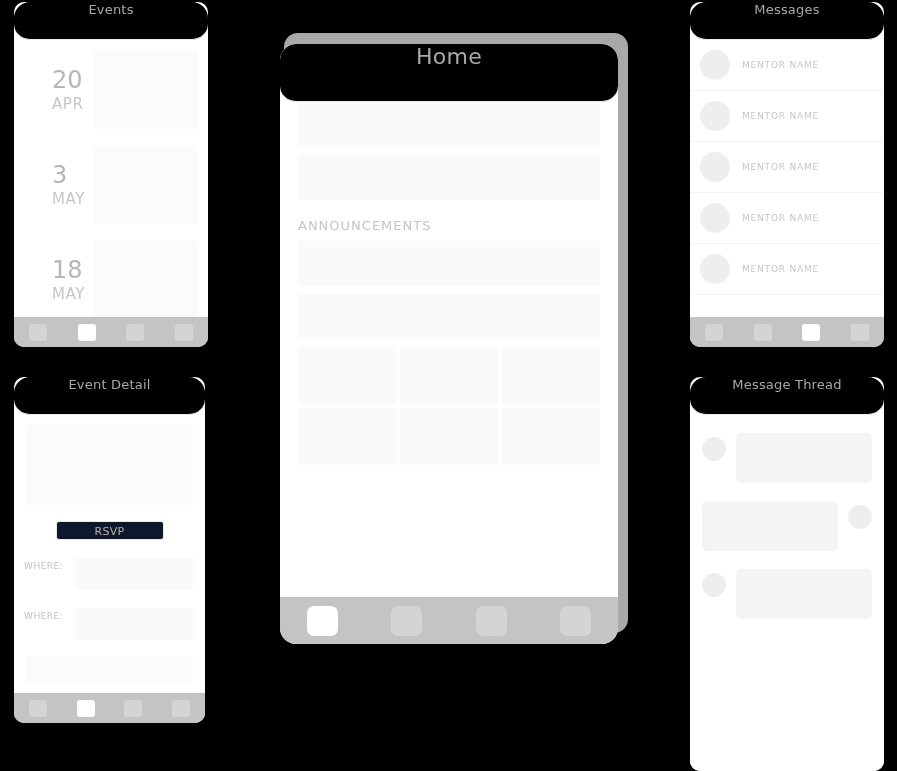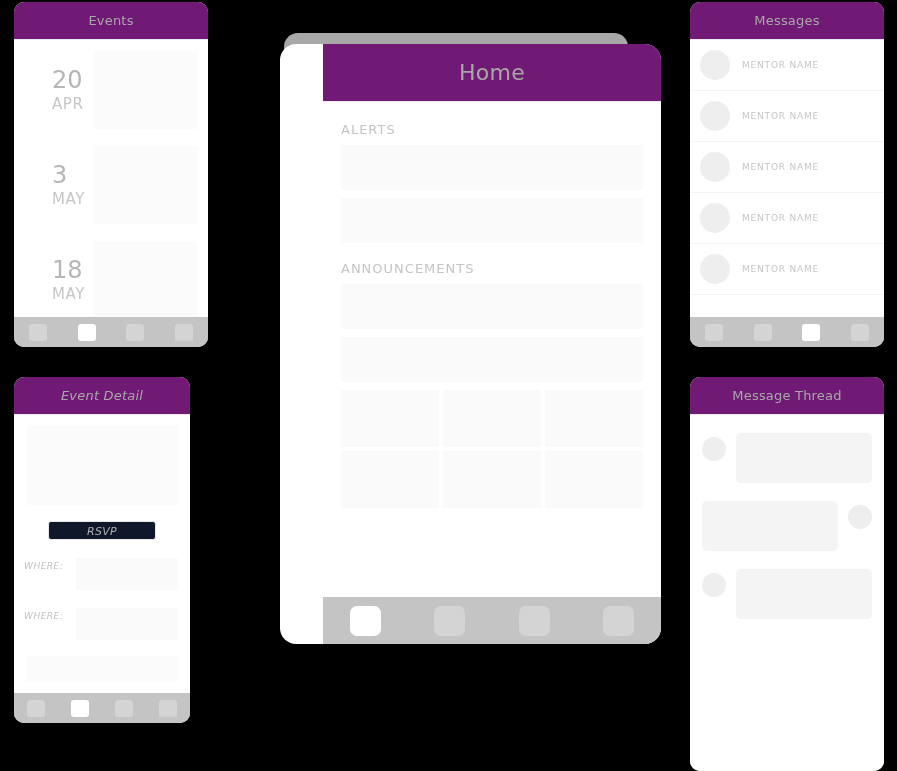--- a/index.html
+++ b/index.html
@@ -24,25 +24,25 @@
     border-radius: 10px;
     overflow: hidden;
     display: flex;
     flex-direction: column;
   }
   .phone.big { border-radius: 16px; }
 
   .nav-bar {
     flex: 0 0 auto;
     display: flex;
-    align-items: center;
     justify-content: center;
     border-bottom: 1px solid #ececec;
-    background: #701a75;
+    background: #000000;
     box-sizing: border-box;
+    border-radius: 16px;
   }
   .nav-title {
     color: #a8a8a8;
     font-weight: 400;
     letter-spacing: .2px;
     white-space: nowrap;
   }
   .phone.small .nav-bar { height: 38px; }
   .phone.small .nav-title { font-size: 13px; }
   .phone.big .nav-bar { height: 58px; }
@@ -270,21 +270,21 @@
   </div>
 
   <div class="tab-bar">
     <div class="tab-item"></div>
     <div class="tab-item active"></div>
     <div class="tab-item"></div>
     <div class="tab-item"></div>
   </div>
 </div>
 
-<div class="phone small" style="left:14px; top:377px; width:176px; height:346px;font-style:italic;">
+<div class="phone small" style="left:14px; top:377px; width:191px; height:346px;">
 
   <div class="nav-bar">
     <div class="nav-title">Event Detail</div>
   </div>
 
   <div class="screen-body">
     <div class="hero-block"></div>
 
     <div class="rsvp-btn">RSVP</div>
 
@@ -302,30 +302,29 @@
   </div>
 
   <div class="tab-bar">
     <div class="tab-item"></div>
     <div class="tab-item active"></div>
     <div class="tab-item"></div>
     <div class="tab-item"></div>
   </div>
 </div>
 
-<div class="phone big" style="left:280px; top:44px; width:338px; height:600px;padding-left:43px;">
+<div class="phone big" style="left:280px; top:44px; width:338px; height:600px;">
 
   <div class="nav-bar">
     <div class="nav-title">Home</div>
   </div>
 
   <div class="screen-body">
 
     <div class="home-section">
-      <div class="section-label">ALERTS</div>
       <div class="placeholder-row"></div>
       <div class="placeholder-row"></div>
     </div>
 
     <div class="home-section">
       <div class="section-label">ANNOUNCEMENTS</div>
       <div class="placeholder-row"></div>
       <div class="placeholder-row"></div>
     </div>
 

